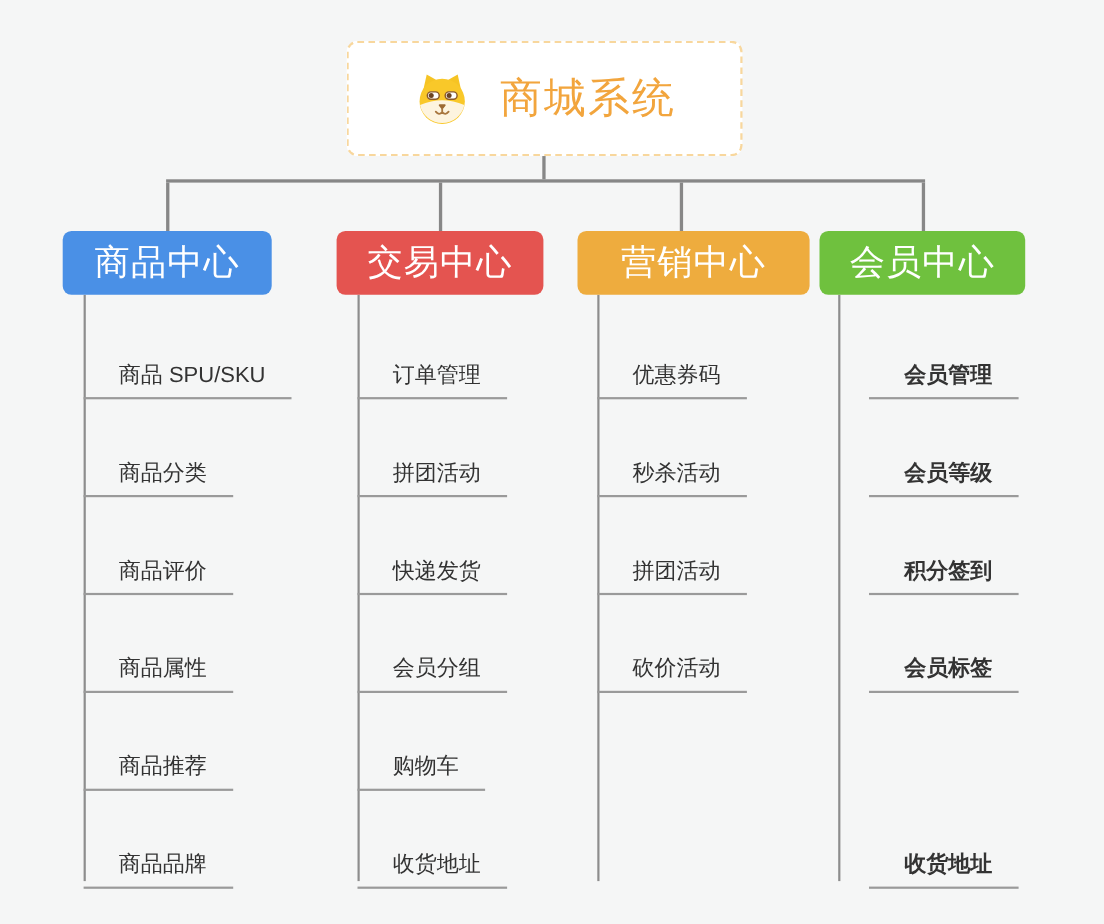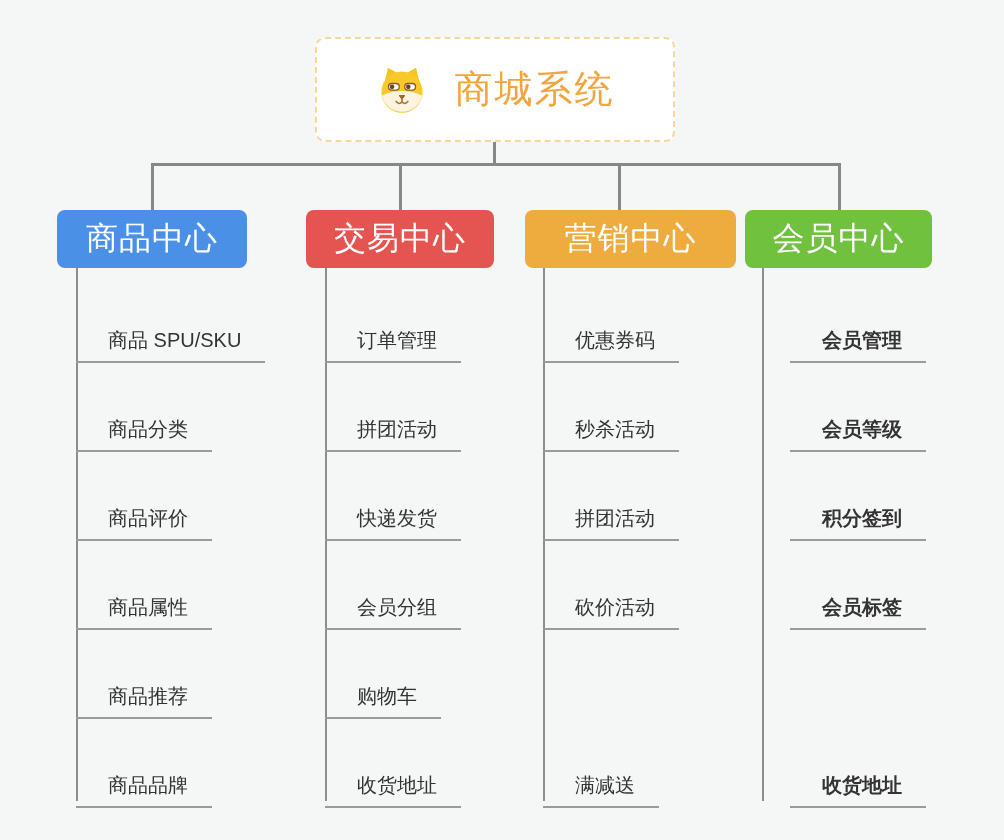--- a/index.html
+++ b/index.html
@@ -110,21 +110,20 @@
   <div class="leaf c2 r2">拼团活动</div>
   <div class="leaf c2 r3">快递发货</div>
   <div class="leaf c2 r4">会员分组</div>
   <div class="leaf c2 r5">购物车</div>
   <div class="leaf c2 r6">收货地址</div>
 
   <div class="leaf c3 r2">秒杀活动</div>
   <div class="leaf c3 r1">优惠券码</div>
   <div class="leaf c3 r3">拼团活动</div>
   <div class="leaf c3 r4">砍价活动</div>
-  <div class="leaf c3 r6">满减送</div>
 
   <div class="leaf c4 r1">会员管理</div>
   <div class="leaf c4 r2">会员等级</div>
   <div class="leaf c4 r3">积分签到</div>
   <div class="leaf c4 r4">会员标签</div>
   <div class="leaf c4 r6">收货地址</div>
 
 </div>
 
 </body></html>

